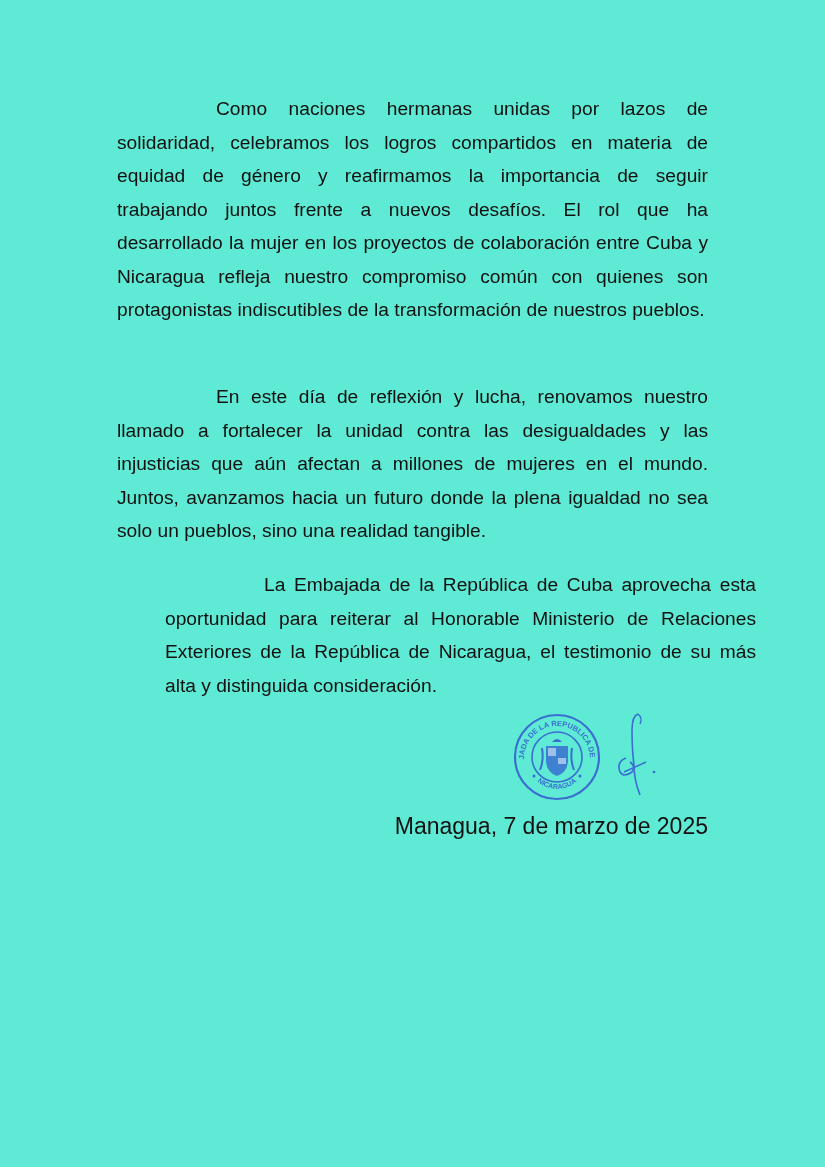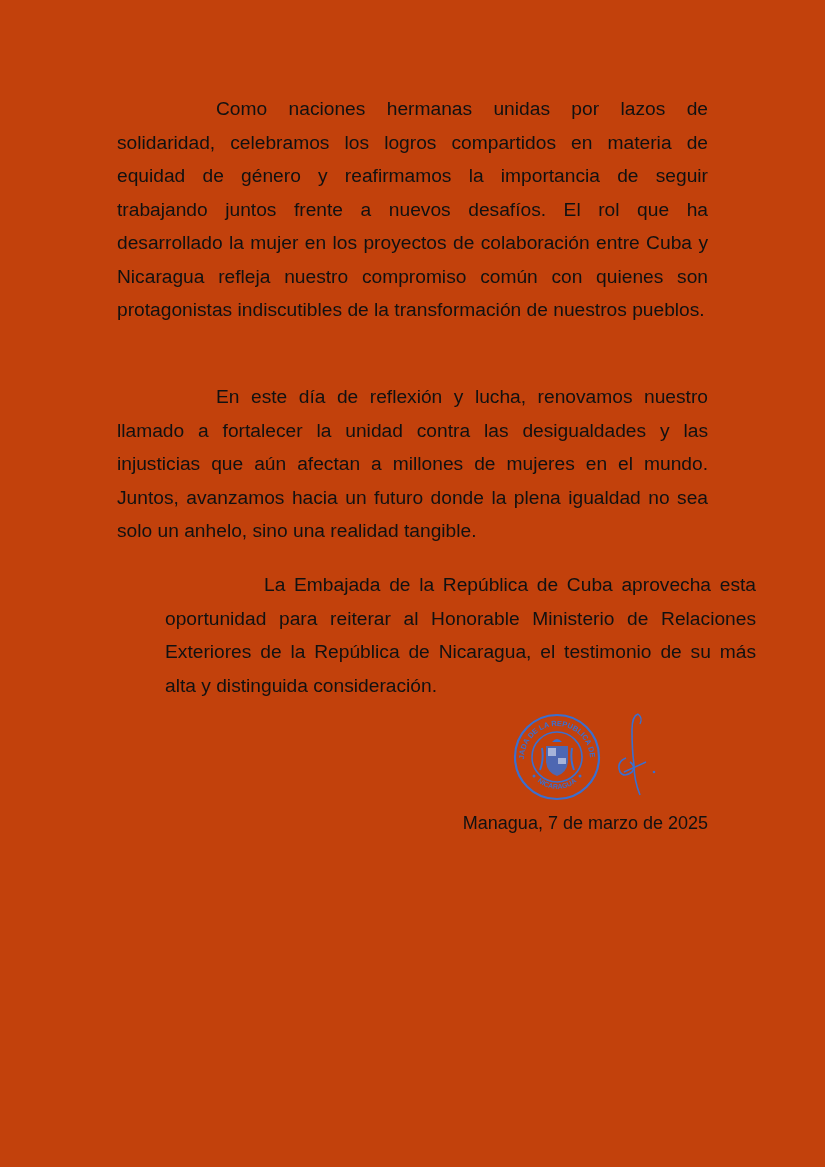--- a/index.html
+++ b/index.html
@@ -1,44 +1,44 @@
 <!DOCTYPE html>
 <html><head>
   <meta charset="utf-8">
   <style>
     html, body { margin: 0; padding: 0; background: #ffffff; }
     body { width: 825px; height: 1167px; position: relative; overflow: hidden; }
-    .page { position: absolute; left: 0; top: 0; width: 825px; height: 1167px; background: #c2410c; }
+    .page { position: absolute; left: 0; top: 0; width: 825px; height: 1167px; background: #5eead4; }
     .para {
       position: absolute; left: 117px; width: 591px;
       font-family: "Liberation Sans", sans-serif;
       font-size: 19.2px; line-height: 33.5px; color: #111;
       text-align: justify; text-align-last: left;
       margin: 0;
     }
     .para .indent { display: inline-block; width: 99px; }
     #p1 { top: 92px; }
     #p2 { top: 380px; }
     #p3 { top: 568px; margin-left: 48px; }
     .seal { position: absolute; left: 512px; top: 712px; width: 90px; height: 90px; }
     .signature { position: absolute; left: 610px; top: 710px; width: 50px; height: 90px; }
     .date {
       position: absolute; right: 117px; top: 813px;
-      font-family: "Liberation Sans", sans-serif; font-size: 18px; color: #111;
+      font-family: "Liberation Sans", sans-serif; font-size: 23px; color: #111;
       white-space: nowrap;
     }
   </style>
 </head>
 <body>
 
 <div class="page">
 
   <p class="para" id="p1"><span class="indent"></span><span>Como naciones hermanas unidas por lazos de solidaridad, celebramos los logros compartidos en materia de equidad de género y reafirmamos la importancia de seguir trabajando juntos frente a nuevos desafíos. El rol que ha desarrollado la mujer en los proyectos de colaboración entre Cuba y Nicaragua refleja nuestro compromiso común con quienes son protagonistas indiscutibles de la transformación de nuestros pueblos.</span></p>
 
-  <p class="para" id="p2"><span class="indent"></span><span>En este día de reflexión y lucha, renovamos nuestro llamado a fortalecer la unidad contra las desigualdades y las injusticias que aún afectan a millones de mujeres en el mundo. Juntos, avanzamos hacia un futuro donde la plena igualdad no sea solo un anhelo, sino una realidad tangible.</span></p>
+  <p class="para" id="p2"><span class="indent"></span><span>En este día de reflexión y lucha, renovamos nuestro llamado a fortalecer la unidad contra las desigualdades y las injusticias que aún afectan a millones de mujeres en el mundo. Juntos, avanzamos hacia un futuro donde la plena igualdad no sea solo un pueblos, sino una realidad tangible.</span></p>
 
   <p class="para" id="p3"><span class="indent"></span><span>La Embajada de la República de Cuba aprovecha esta oportunidad para reiterar al Honorable Ministerio de Relaciones Exteriores de la República de Nicaragua, el testimonio de su más alta y distinguida consideración.</span></p>
 
   <svg class="seal" viewBox="0 0 90 90">
     <defs>
       <path id="sealTop" d="M 12 47 A 33 33 0 1 1 78 47"></path>
       <path id="sealBottom" d="M 18 60 A 30 30 0 0 0 72 60"></path>
     </defs>
     <circle cx="45" cy="45" r="42" fill="none" stroke="#3a6fd0" stroke-width="2.2"></circle>
     <circle cx="45" cy="45" r="25" fill="none" stroke="#3a6fd0" stroke-width="1.6"></circle>

